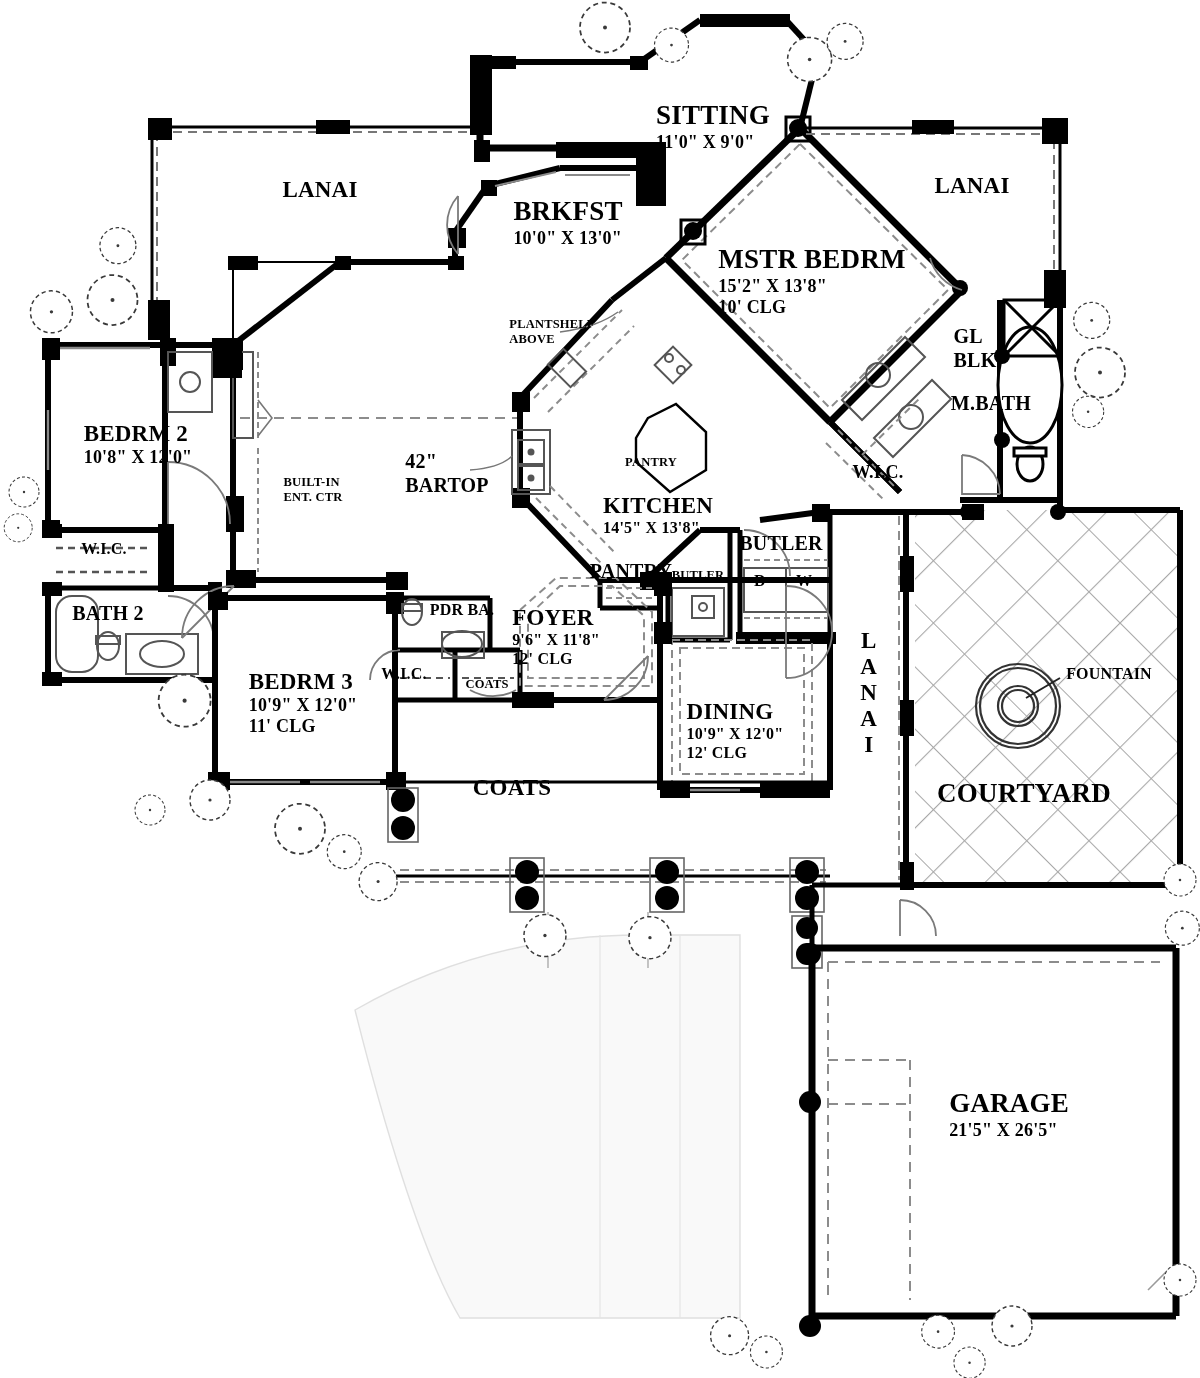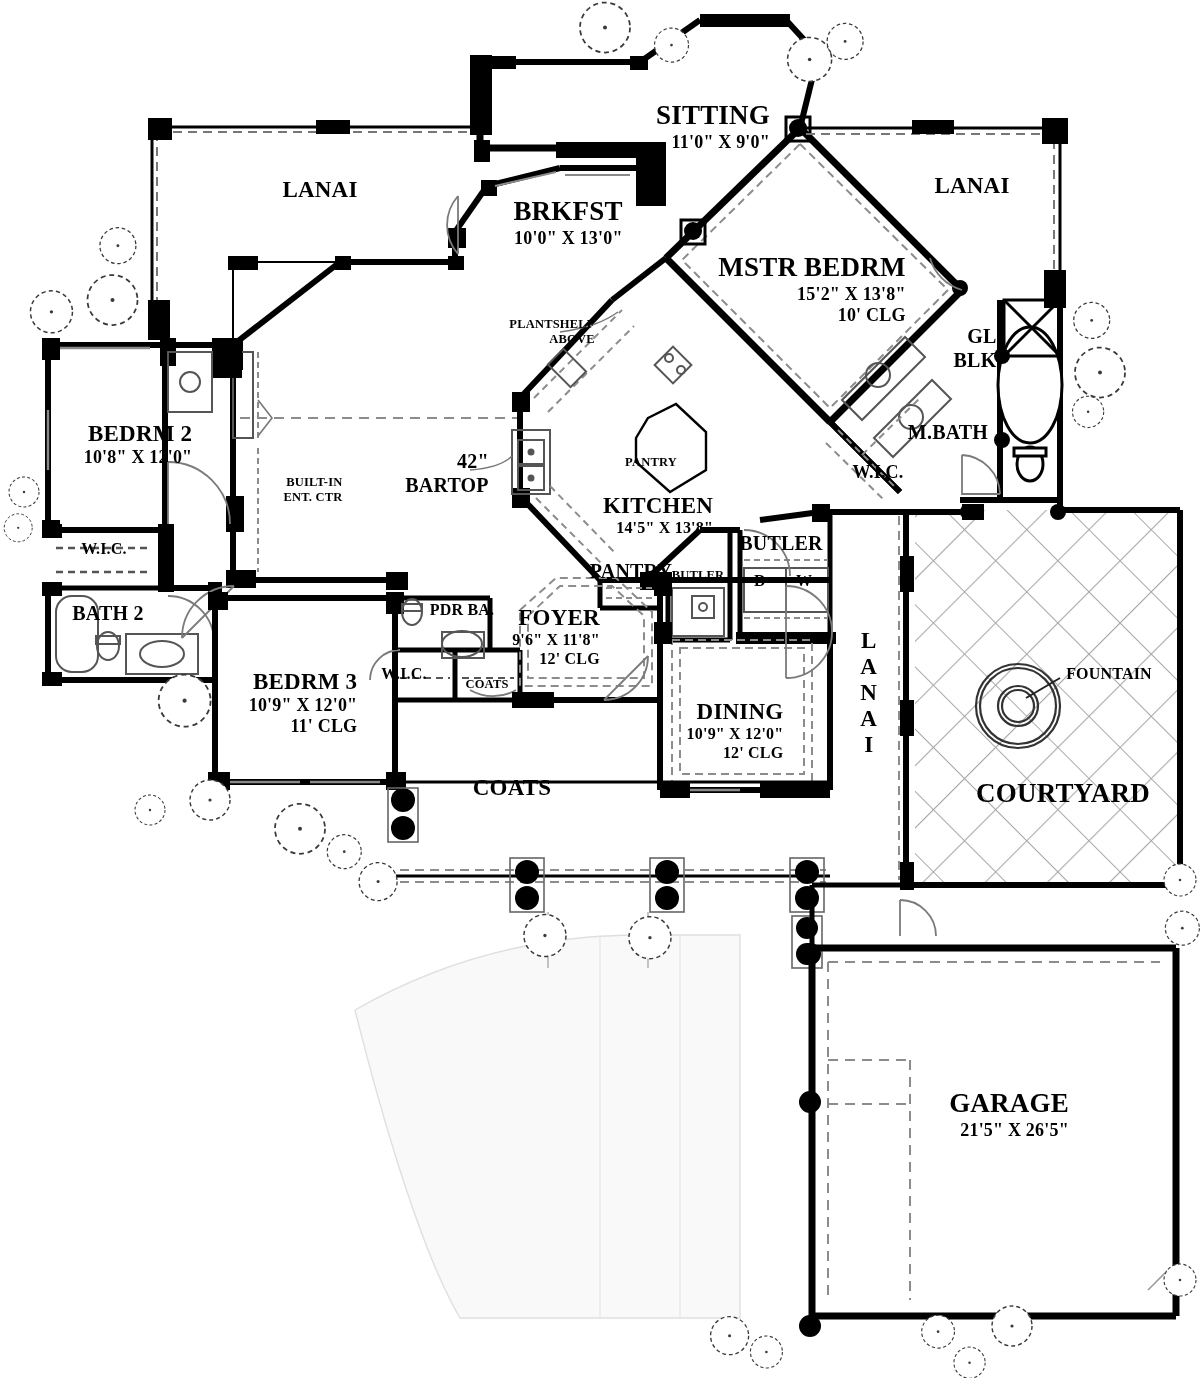--- a/index.html
+++ b/index.html
@@ -1,19 +1,19 @@
 <!DOCTYPE html>
 <html><head>
 <meta charset="utf-8">
 <style>
   html,body{margin:0;padding:0;background:#ffffff;}
   body{font-family:"Liberation Serif",serif;}
   #plan{position:relative;width:1200px;height:1378px;background:#fff;overflow:hidden;}
   #plan svg{position:absolute;left:0;top:0;}
-  .lbl{position:absolute;text-align:right;color:#000;font-family:"Liberation Serif",serif;font-weight:bold;white-space:nowrap;line-height:1.18;letter-spacing:.2px;}
+  .lbl{position:absolute;text-align:left;color:#000;font-family:"Liberation Serif",serif;font-weight:bold;white-space:nowrap;line-height:1.18;letter-spacing:.2px;}
   .lbl .rm{display:block;}
   .lbl .dim{display:block;}
   .lbl .clg{display:block;}
   .t28{font-size:27px;}
   .t24{font-size:23px;}
   .t21{font-size:20px;}
   .t19{font-size:18px;}
   .t17{font-size:16px;}
   .t15{font-size:20px;}
   .t13{font-size:12.5px;}
@@ -621,38 +621,38 @@
 <div class="lbl t28 ctr" style="left:713px;top:100px;">
   <span class="rm">SITTING</span>
   <span class="dim t19">11'0" X 9'0"</span>
 </div>
 
 <div class="lbl t28 ctr" style="left:568px;top:196px;">
   <span class="rm">BRKFST</span>
   <span class="dim t19">10'0" X 13'0"</span>
 </div>
 
-<div class="lbl t28 ctr" style="left:812px;top:252px;">
+<div class="lbl t28 ctr" style="left:812px;top:244px;">
   <span class="rm">MSTR BEDRM</span>
   <span class="dim t19">15'2" X 13'8"</span>
   <span class="clg t19">10' CLG</span>
 </div>
 
 
 <div class="lbl t13 ctr" style="left:552px;top:317px;">
   <span class="rm">PLANTSHELF</span>
   <span class="rm">ABOVE</span>
 </div>
 
 <div class="lbl t15 ctr" style="left:975px;top:325px;">
   <span class="rm">GL</span>
   <span class="rm">BLK</span>
 </div>
 
-<div class="lbl t21 ctr" style="left:948px;top:392px;margin-top:29px;">
+<div class="lbl t21 ctr" style="left:991px;top:392px;">
   <span class="rm">M.BATH</span>
 </div>
 
 <div class="lbl t19 ctr" style="left:878px;top:462px;">
   <span class="rm">W.I.C.</span>
 </div>
 
 <div class="lbl t24 ctr" style="left:138px;top:420px;">
   <span class="rm">BEDRM 2</span>
   <span class="dim t19">10'8" X 12'0"</span>
@@ -740,21 +740,21 @@
 </div>
 
 <div class="lbl t24 ctr" style="left:512px;top:774px;">
   <span class="rm">COATS</span>
 </div>
 
 <div class="lbl t17 ctr" style="left:1109px;top:665px;">
   <span class="rm">FOUNTAIN</span>
 </div>
 
-<div class="lbl t28 ctr" style="left:1063px;top:778px;">
+<div class="lbl t28 ctr" style="left:1024px;top:778px;">
   <span class="rm">COURTYARD</span>
 </div>
 
 <div class="lbl t28 ctr" style="left:1009px;top:1088px;">
   <span class="rm">GARAGE</span>
   <span class="dim t19">21'5" X 26'5"</span>
 </div>
 
 </div>
 

